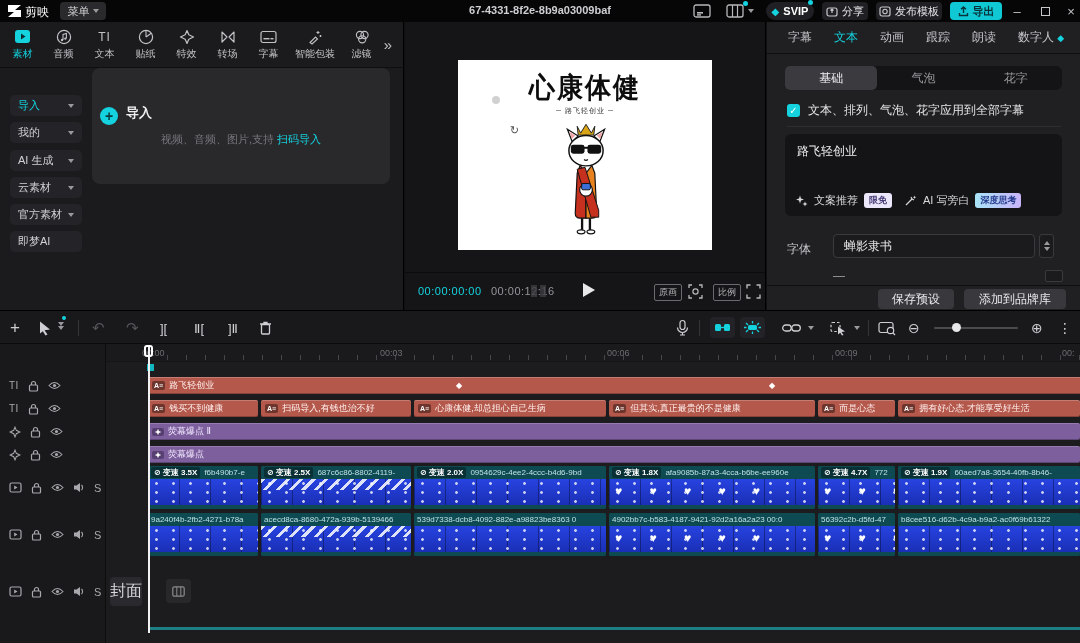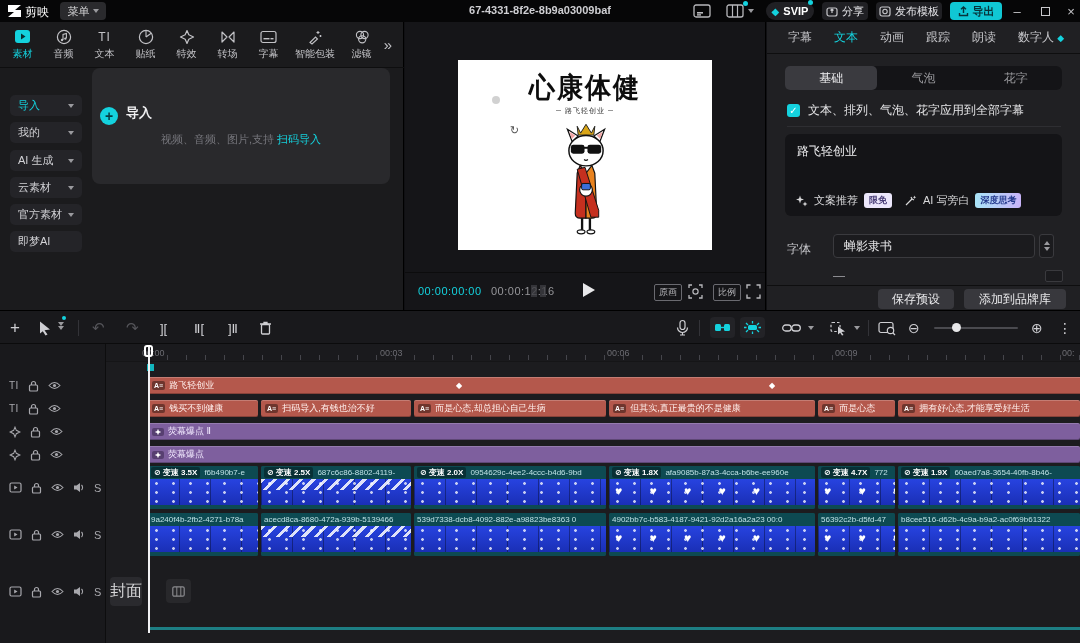--- a/index.html
+++ b/index.html
@@ -643,21 +643,21 @@
   <div class="clip sub" style="left:148px;top:56px;width:110px">
     <span class="chipA">A≡</span>
     <span class="clip-label">钱买不到健康</span>
   </div>
   <div class="clip sub" style="left:261px;top:56px;width:150px">
     <span class="chipA">A≡</span>
     <span class="clip-label">扫码导入,有钱也治不好</span>
   </div>
   <div class="clip sub" style="left:414px;top:56px;width:192px">
     <span class="chipA">A≡</span>
-    <span class="clip-label">而是心态,却总担心自己生病</span>
+    <span class="clip-label">心康体健,却总担心自己生病</span>
   </div>
   <div class="clip sub" style="left:609px;top:56px;width:206px">
     <span class="chipA">A≡</span>
     <span class="clip-label">但其实,真正最贵的不是健康</span>
   </div>
   <div class="clip sub" style="left:818px;top:56px;width:77px">
     <span class="chipA">A≡</span>
     <span class="clip-label">而是心态</span>
   </div>
   <div class="clip sub" style="left:898px;top:56px;width:182px">

